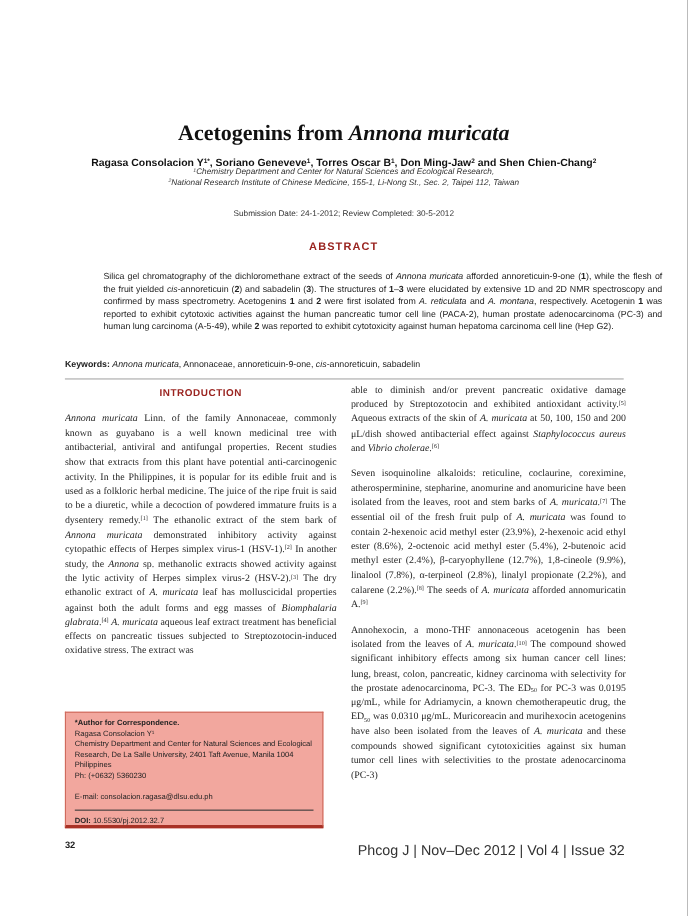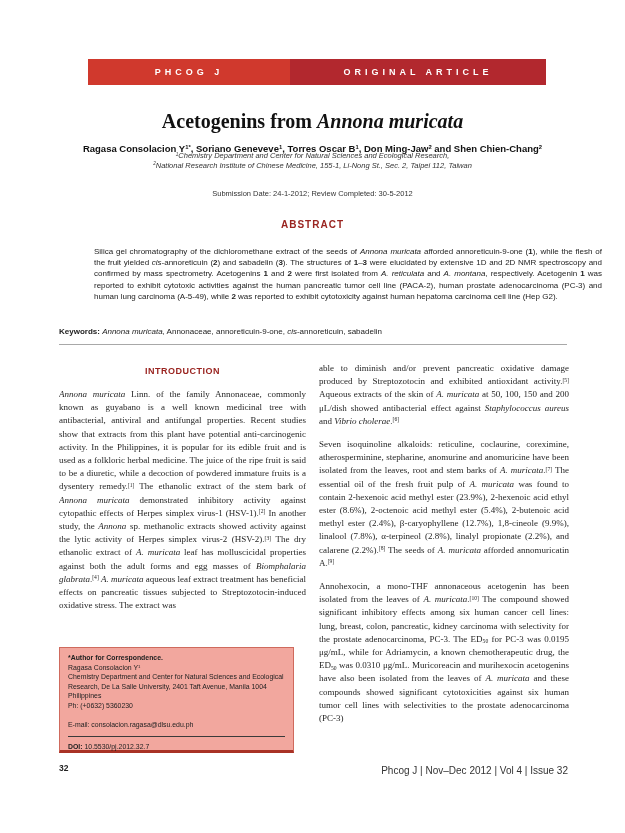--- a/index.html
+++ b/index.html
@@ -59,21 +59,21 @@
   .keywords{
     position:absolute;left:59px;top:319px;width:508px;
     font-size:8px;color:#222;
   }
   .rule{
     position:absolute;left:59px;top:344px;width:508px;height:1px;
     background:#a8a8a8;
   }
   
   .columns{
-    position:absolute;left:59px;top:362px;width:510px;height:392px;
+    position:absolute;left:59px;top:348px;width:510px;height:392px;
     display:flex;gap:13px;overflow:hidden;
     font-family:"Liberation Serif", serif;
   }
   .col-left{width:247px;}
   .col-right{width:250px;}
   .section-heading{
     text-align:center;font-family:"Liberation Sans", sans-serif;
     font-size:9px;font-weight:bold;letter-spacing:0.5px;
     color:var(--heading-red,#9a2420);
     margin:4px 0 12px 0;
@@ -97,41 +97,33 @@
   .corr-email{margin-top:9px;}
   .corr-divider{border-top:1px solid #3a3a3a;margin:7px 0 5px 0;}
   .corr-doi b{font-weight:bold;}
   
   .footer-page{
     position:absolute;left:59px;top:763px;
     font-size:8.5px;font-weight:bold;color:#222;
   }
   .footer-info{
     position:absolute;right:57px;top:765px;
-    font-size:10px;color:#333;
+    font-size:13px;color:#333;
   }
   
   .seg-i{font-style:italic;}
   .seg-b{font-weight:bold;}
   .seg-sup{font-size:62%;vertical-align:baseline;position:relative;top:-0.45em;line-height:0;}
   .seg-sub{font-size:62%;vertical-align:baseline;position:relative;top:0.25em;line-height:0;}
 </style>
 </head>
 <body>
 
 <div class="page">
 
-  <div class="banner">
-    <div class="banner-left">
-      <span>PHCOG J</span>
-    </div>
-    <div class="banner-right">
-      <span>ORIGINAL ARTICLE</span>
-    </div>
-  </div>
 
   <h1 class="title"><span>Acetogenins from </span><em>Annona muricata</em></h1>
 
   <p class="authors"><span>Ragasa Consolacion Y</span><span class="seg-sup">1*</span><span>, Soriano Geneveve</span><span class="seg-sup">1</span><span>, Torres Oscar B</span><span class="seg-sup">1</span><span>, Don Ming-Jaw</span><span class="seg-sup">2</span><span> and Shen Chien-Chang</span><span class="seg-sup">2</span></p>
 
   <div class="affiliations">
     <div><span class="seg-sup">1</span><span>Chemistry Department and Center for Natural Sciences and Ecological Research,</span></div>
     <div><span class="seg-sup">2</span><span>National Research Institute of Chinese Medicine, 155-1, Li-Nong St., Sec. 2, Taipei 112, Taiwan</span></div>
   </div>
 

